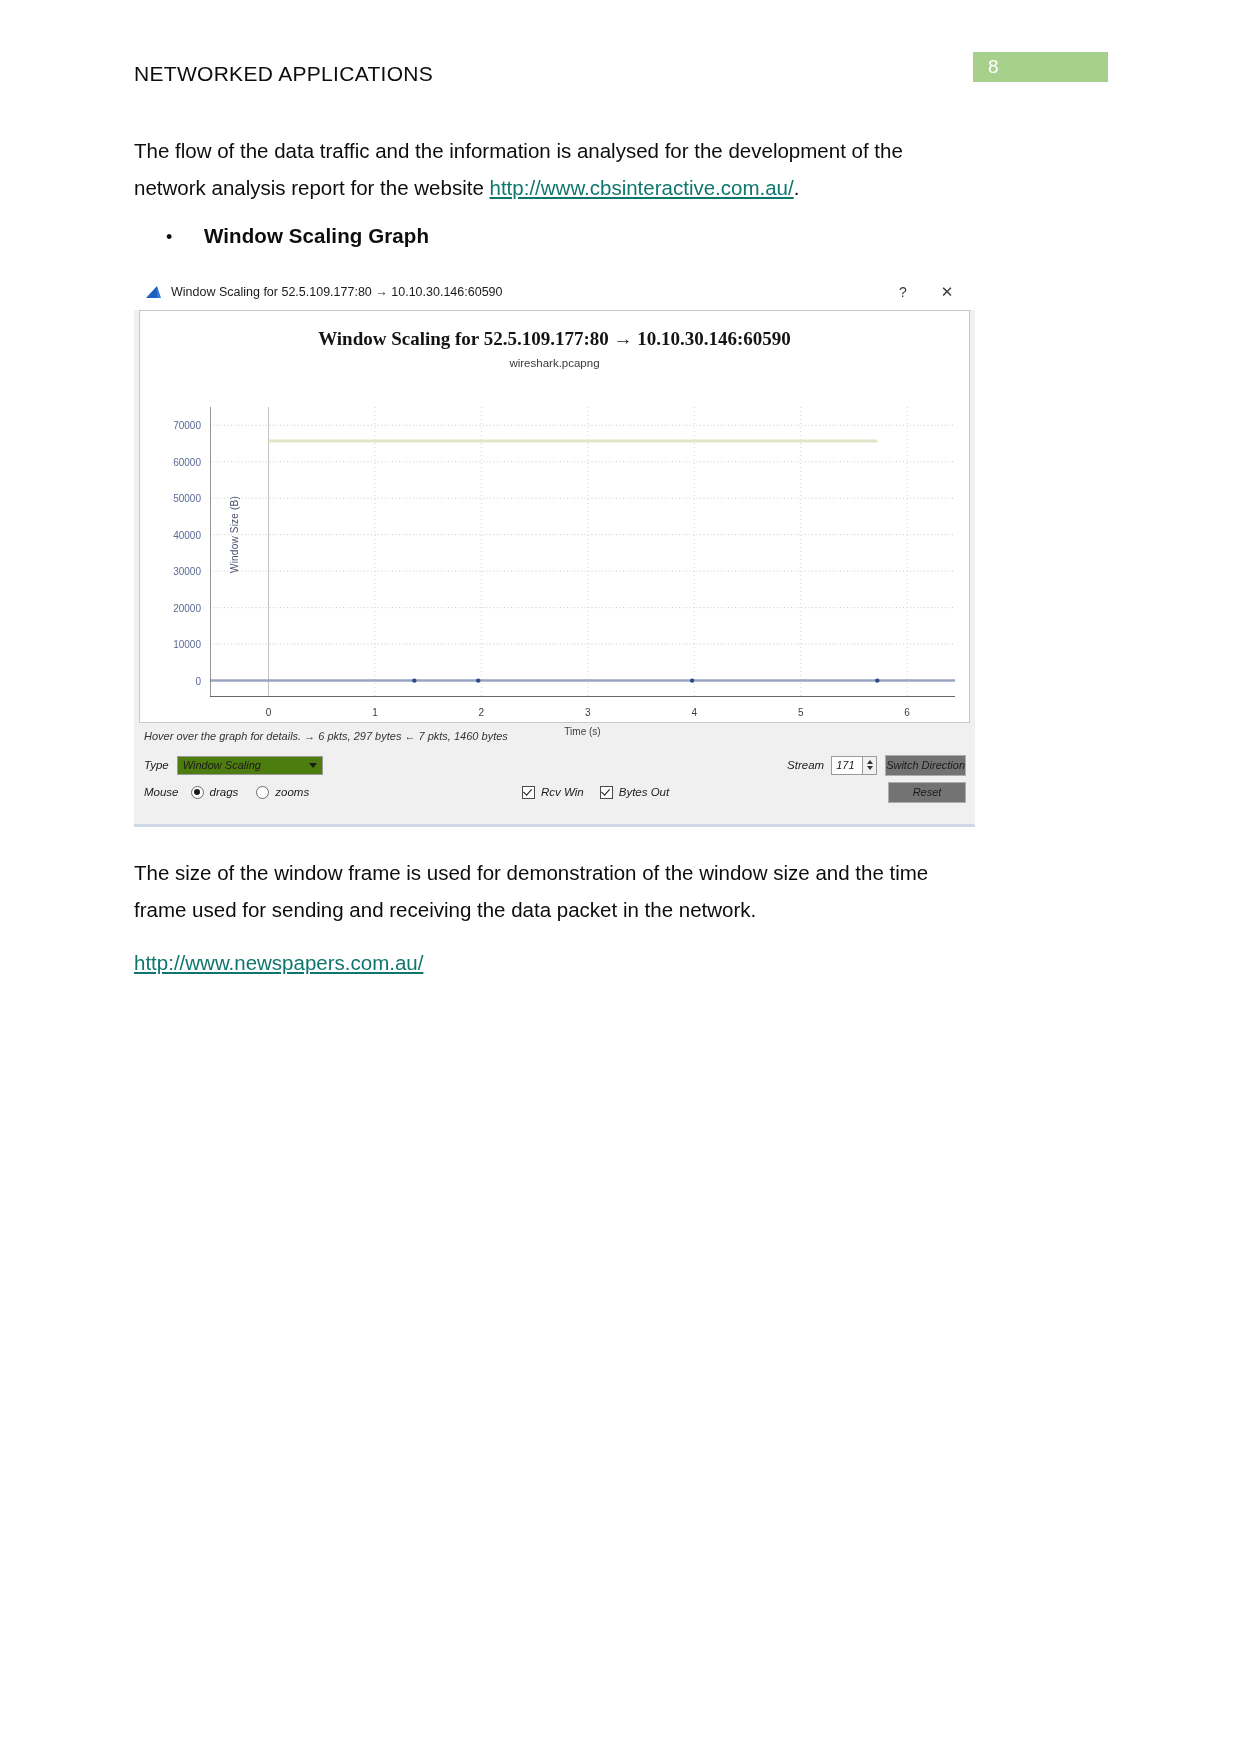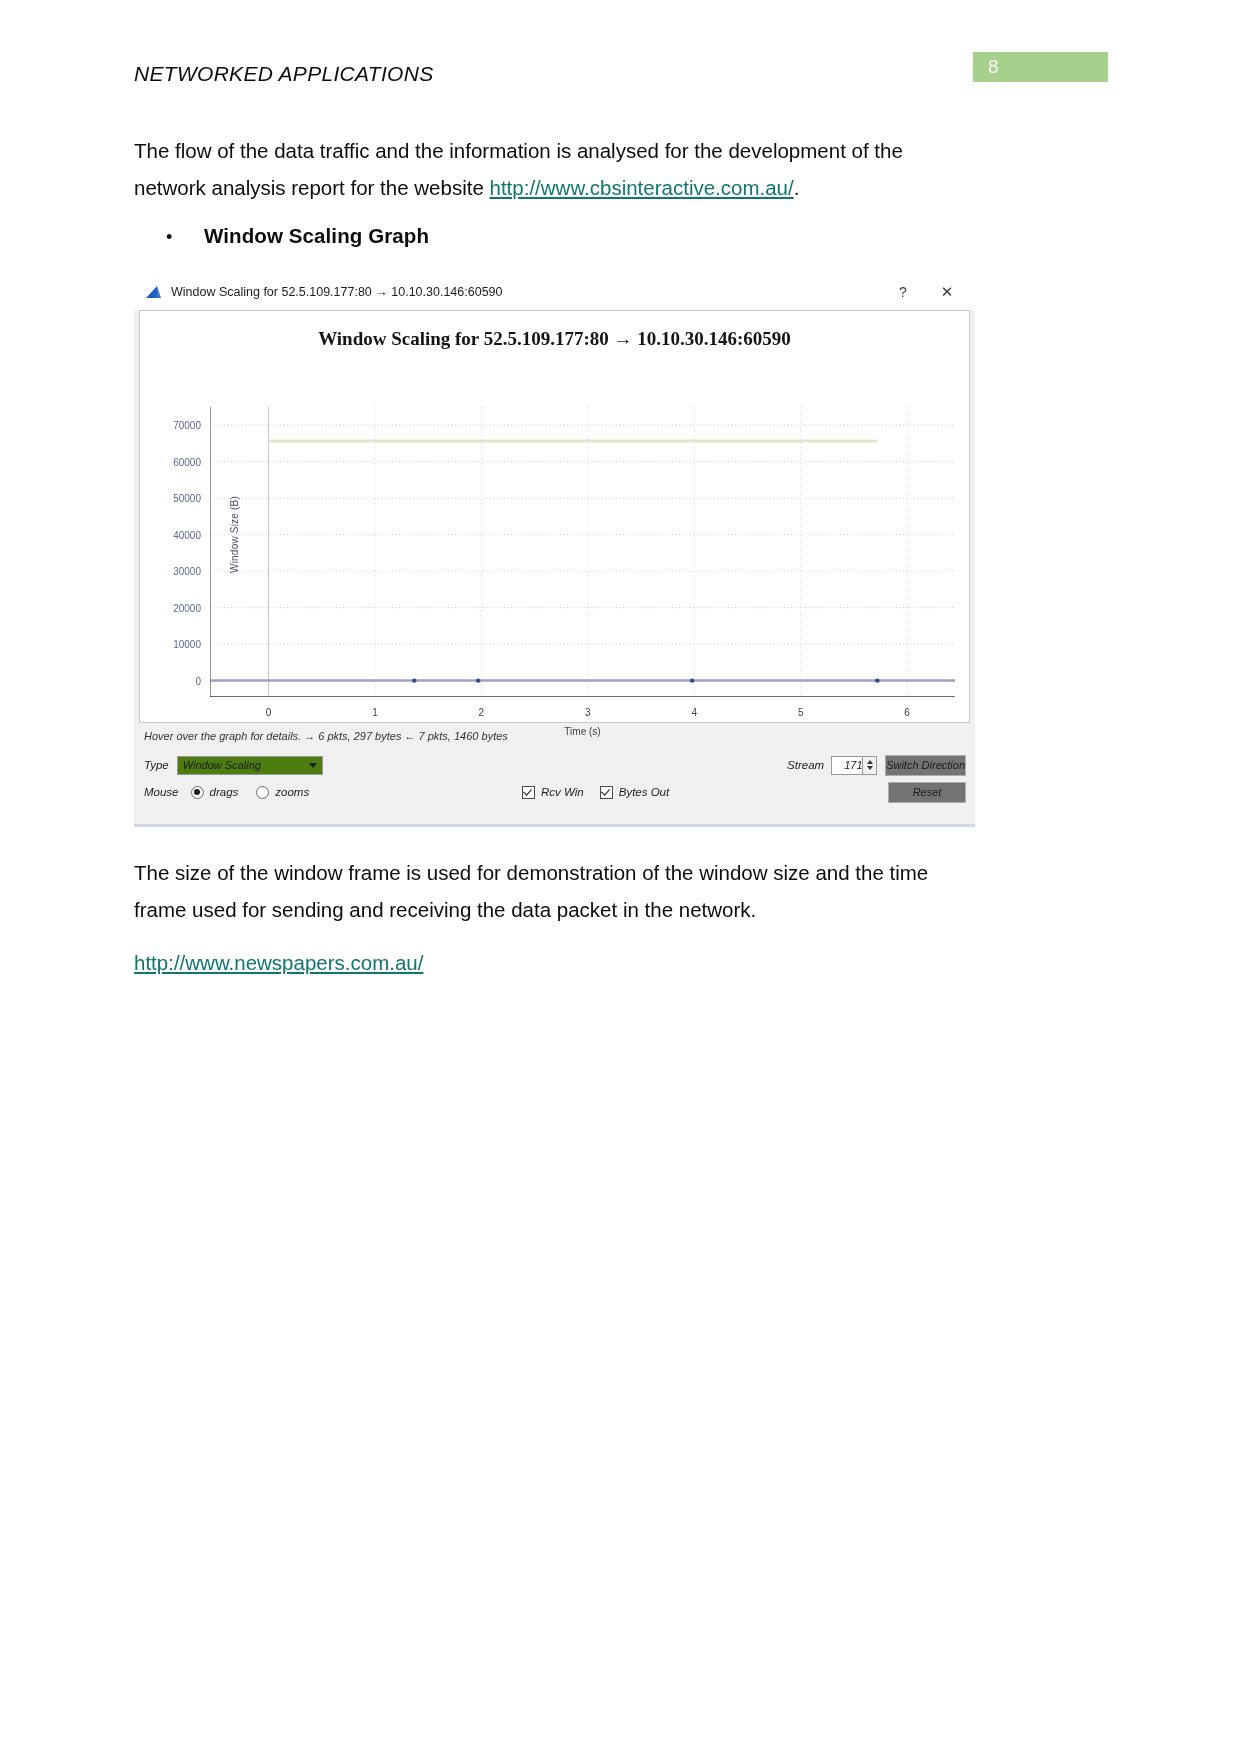--- a/index.html
+++ b/index.html
@@ -17,21 +17,20 @@
   }
 
   
   .doc-header {
     position: absolute;
     left: 134px;
     top: 62px;
     font-size: 21px;
     letter-spacing: 0.3px;
     color: #0d0d0d;
-    font-style: italic;
   }
   .page-badge {
     position: absolute;
     left: 973px;
     top: 52px;
     width: 135px;
     height: 30px;
     background: #a8d08d;
     color: #ffffff;
     font-size: 19px;
@@ -312,21 +311,21 @@
   }
   .spin {
     width: 32px;
     height: 19px;
     border: 1px solid #9a9a9a;
     background: #fff;
     font-size: 11px;
     color: #1b1b1b;
     display: flex;
     align-items: center;
-    padding-left: 12px;
+    padding-left: 4px;
     box-sizing: border-box;
     margin-left: 7px;
   }
   .spin-arrows {
     width: 14px;
     height: 19px;
     border: 1px solid #9a9a9a;
     border-left: none;
     background: #f2f2f2;
     display: flex;
@@ -394,20 +393,21 @@
     </svg>
     <span class="ws-title-text">Window Scaling for 52.5.109.177:80 → 10.10.30.146:60590</span>
     <div class="ws-title-btns">
       <div class="ws-title-btn">?</div>
       <div class="ws-title-btn close">✕</div>
     </div>
   </div>
 
   <div class="ws-plot-area">
     <div class="chart-title">Window Scaling for 52.5.109.177:80 → 10.10.30.146:60590</div>
+    <div class="chart-subtitle">wireshark.pcapng</div>
 
     <div class="plot-frame">
       <div class="ylabel">Window Size (B)</div>
       <div class="xlabel">Time (s)</div>
       <svg class="plot-canvas" id="plot-canvas" viewBox="0 0 745 290" preserveAspectRatio="none">
           <line x1="0" y1="273.58490566037733" x2="745" y2="273.58490566037733" stroke="#c9c9c9" stroke-width="1" stroke-dasharray="1,2.5"></line>
           <line x1="0" y1="237.10691823899373" x2="745" y2="237.10691823899373" stroke="#c9c9c9" stroke-width="1" stroke-dasharray="1,2.5"></line>
           <line x1="0" y1="200.62893081761007" x2="745" y2="200.62893081761007" stroke="#c9c9c9" stroke-width="1" stroke-dasharray="1,2.5"></line>
           <line x1="0" y1="164.1509433962264" x2="745" y2="164.1509433962264" stroke="#c9c9c9" stroke-width="1" stroke-dasharray="1,2.5"></line>
           <line x1="0" y1="127.67295597484278" x2="745" y2="127.67295597484278" stroke="#c9c9c9" stroke-width="1" stroke-dasharray="1,2.5"></line>

